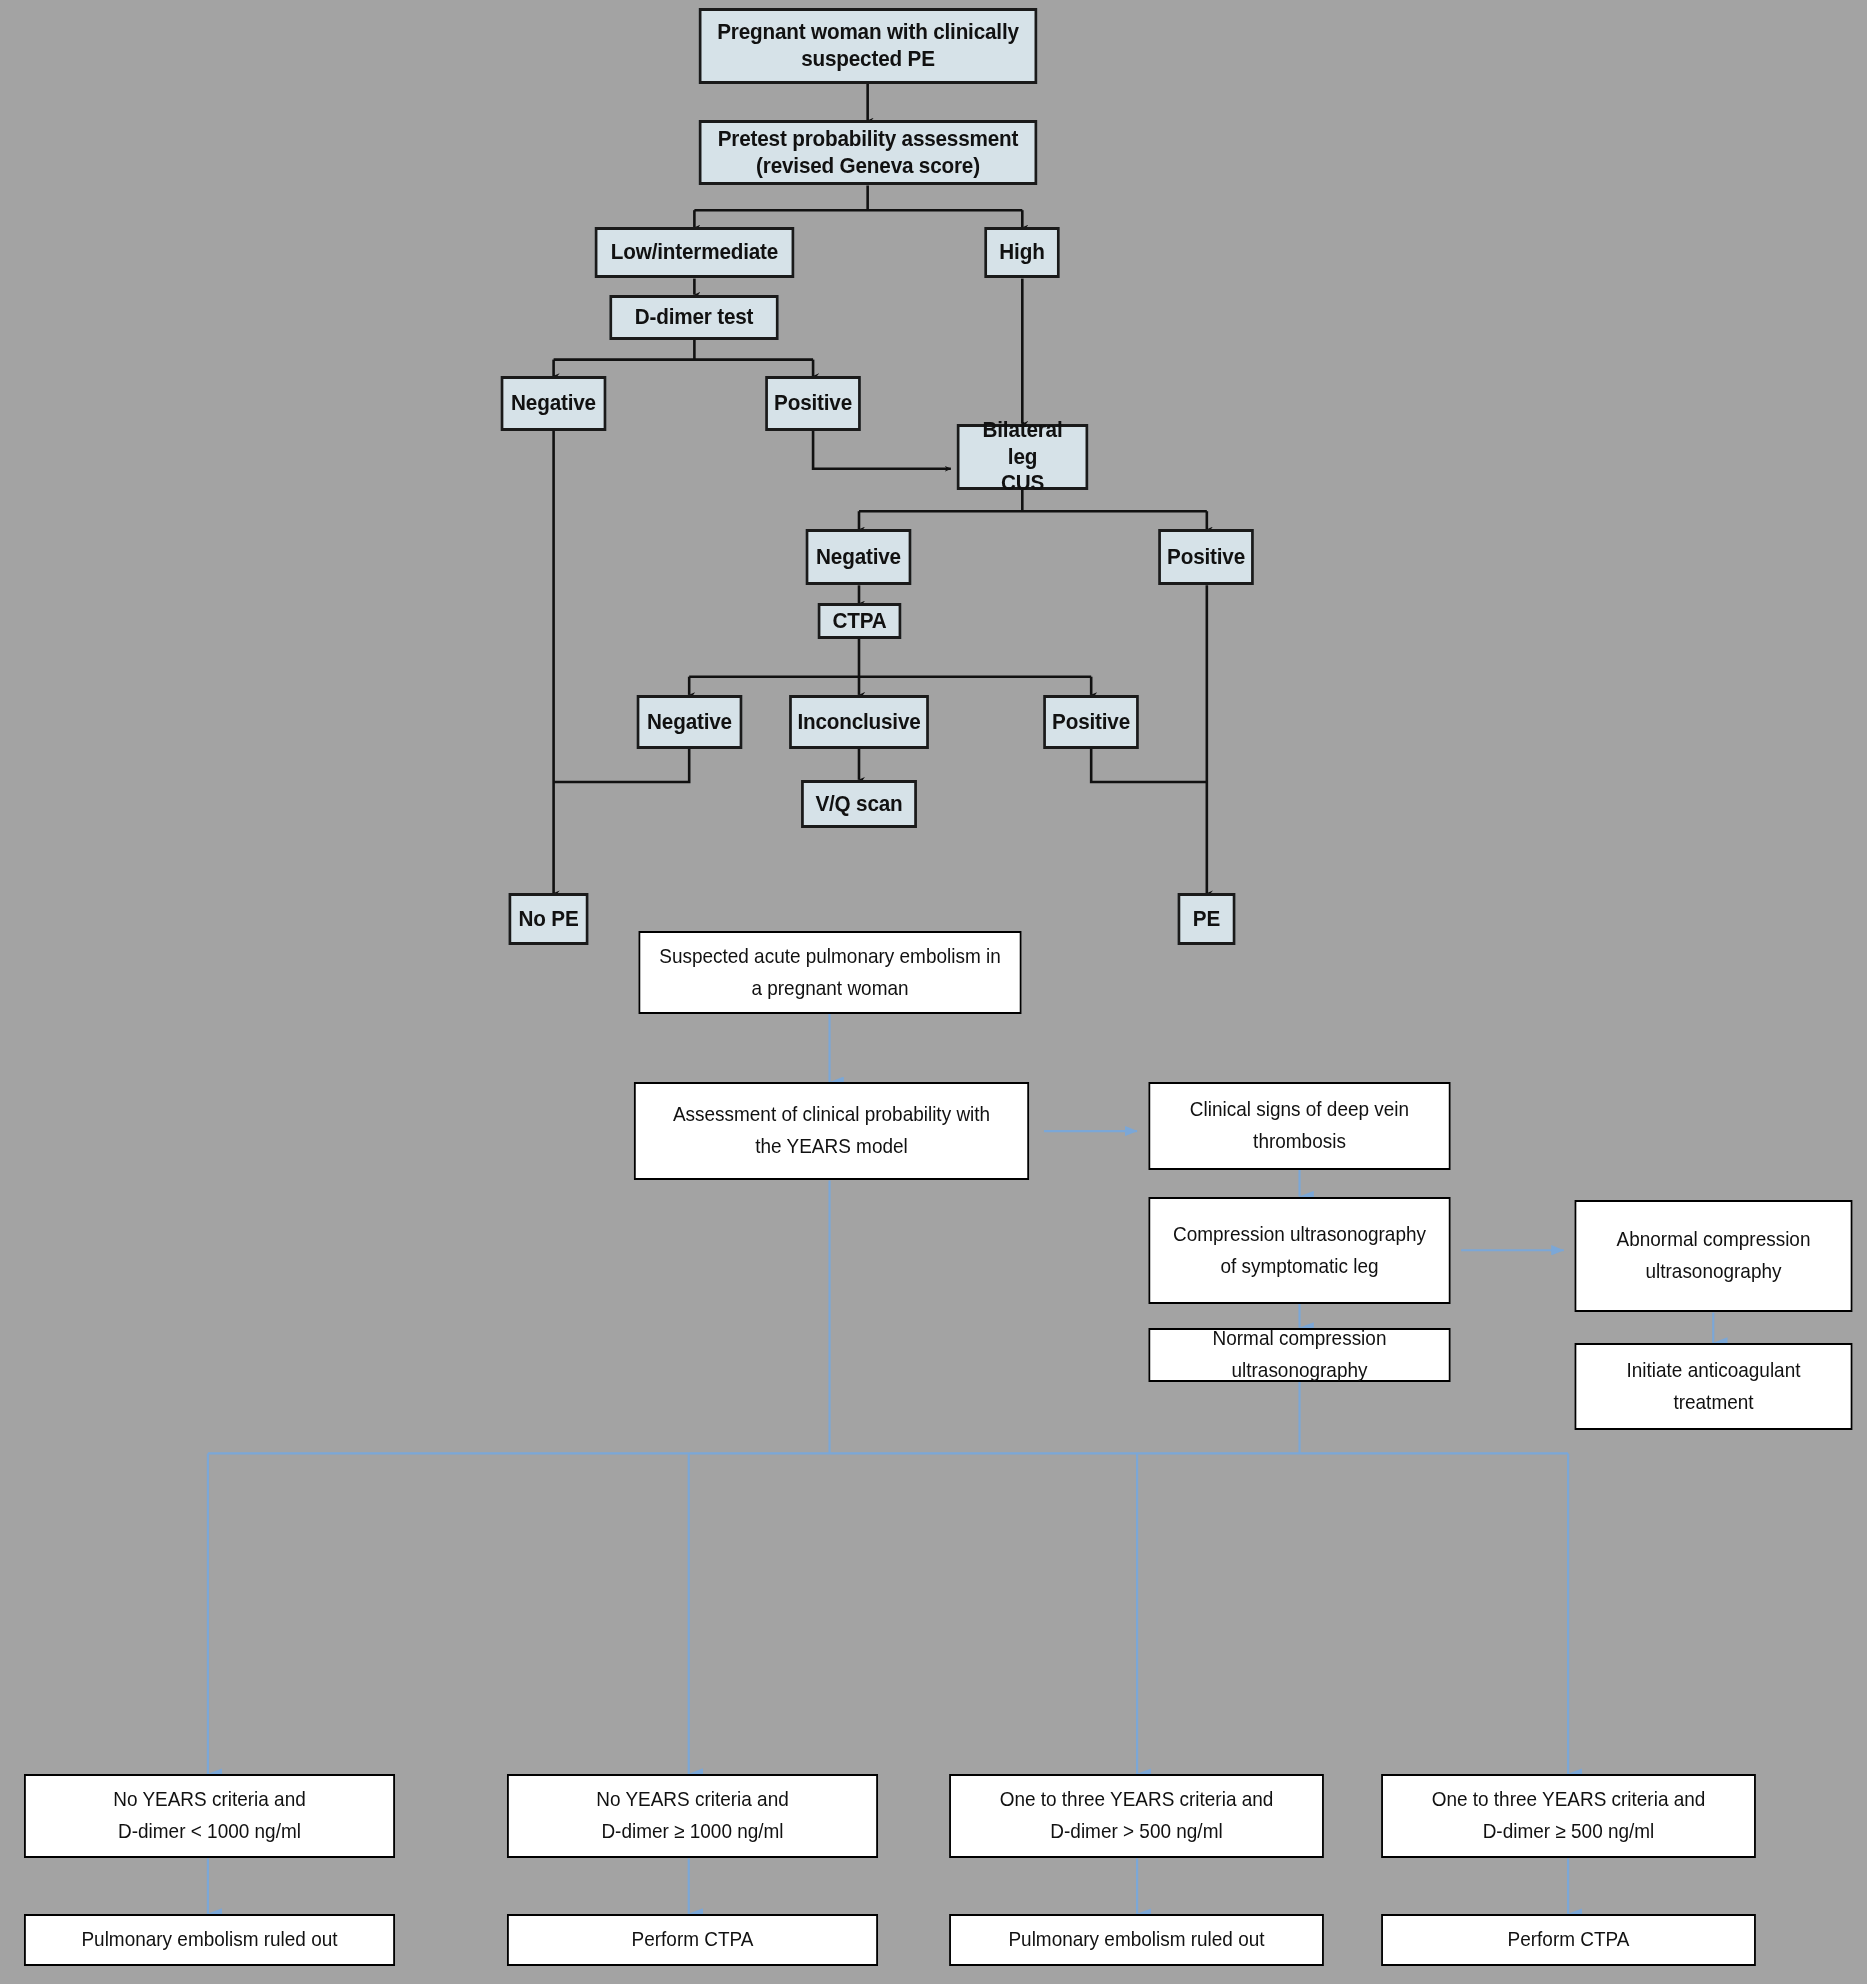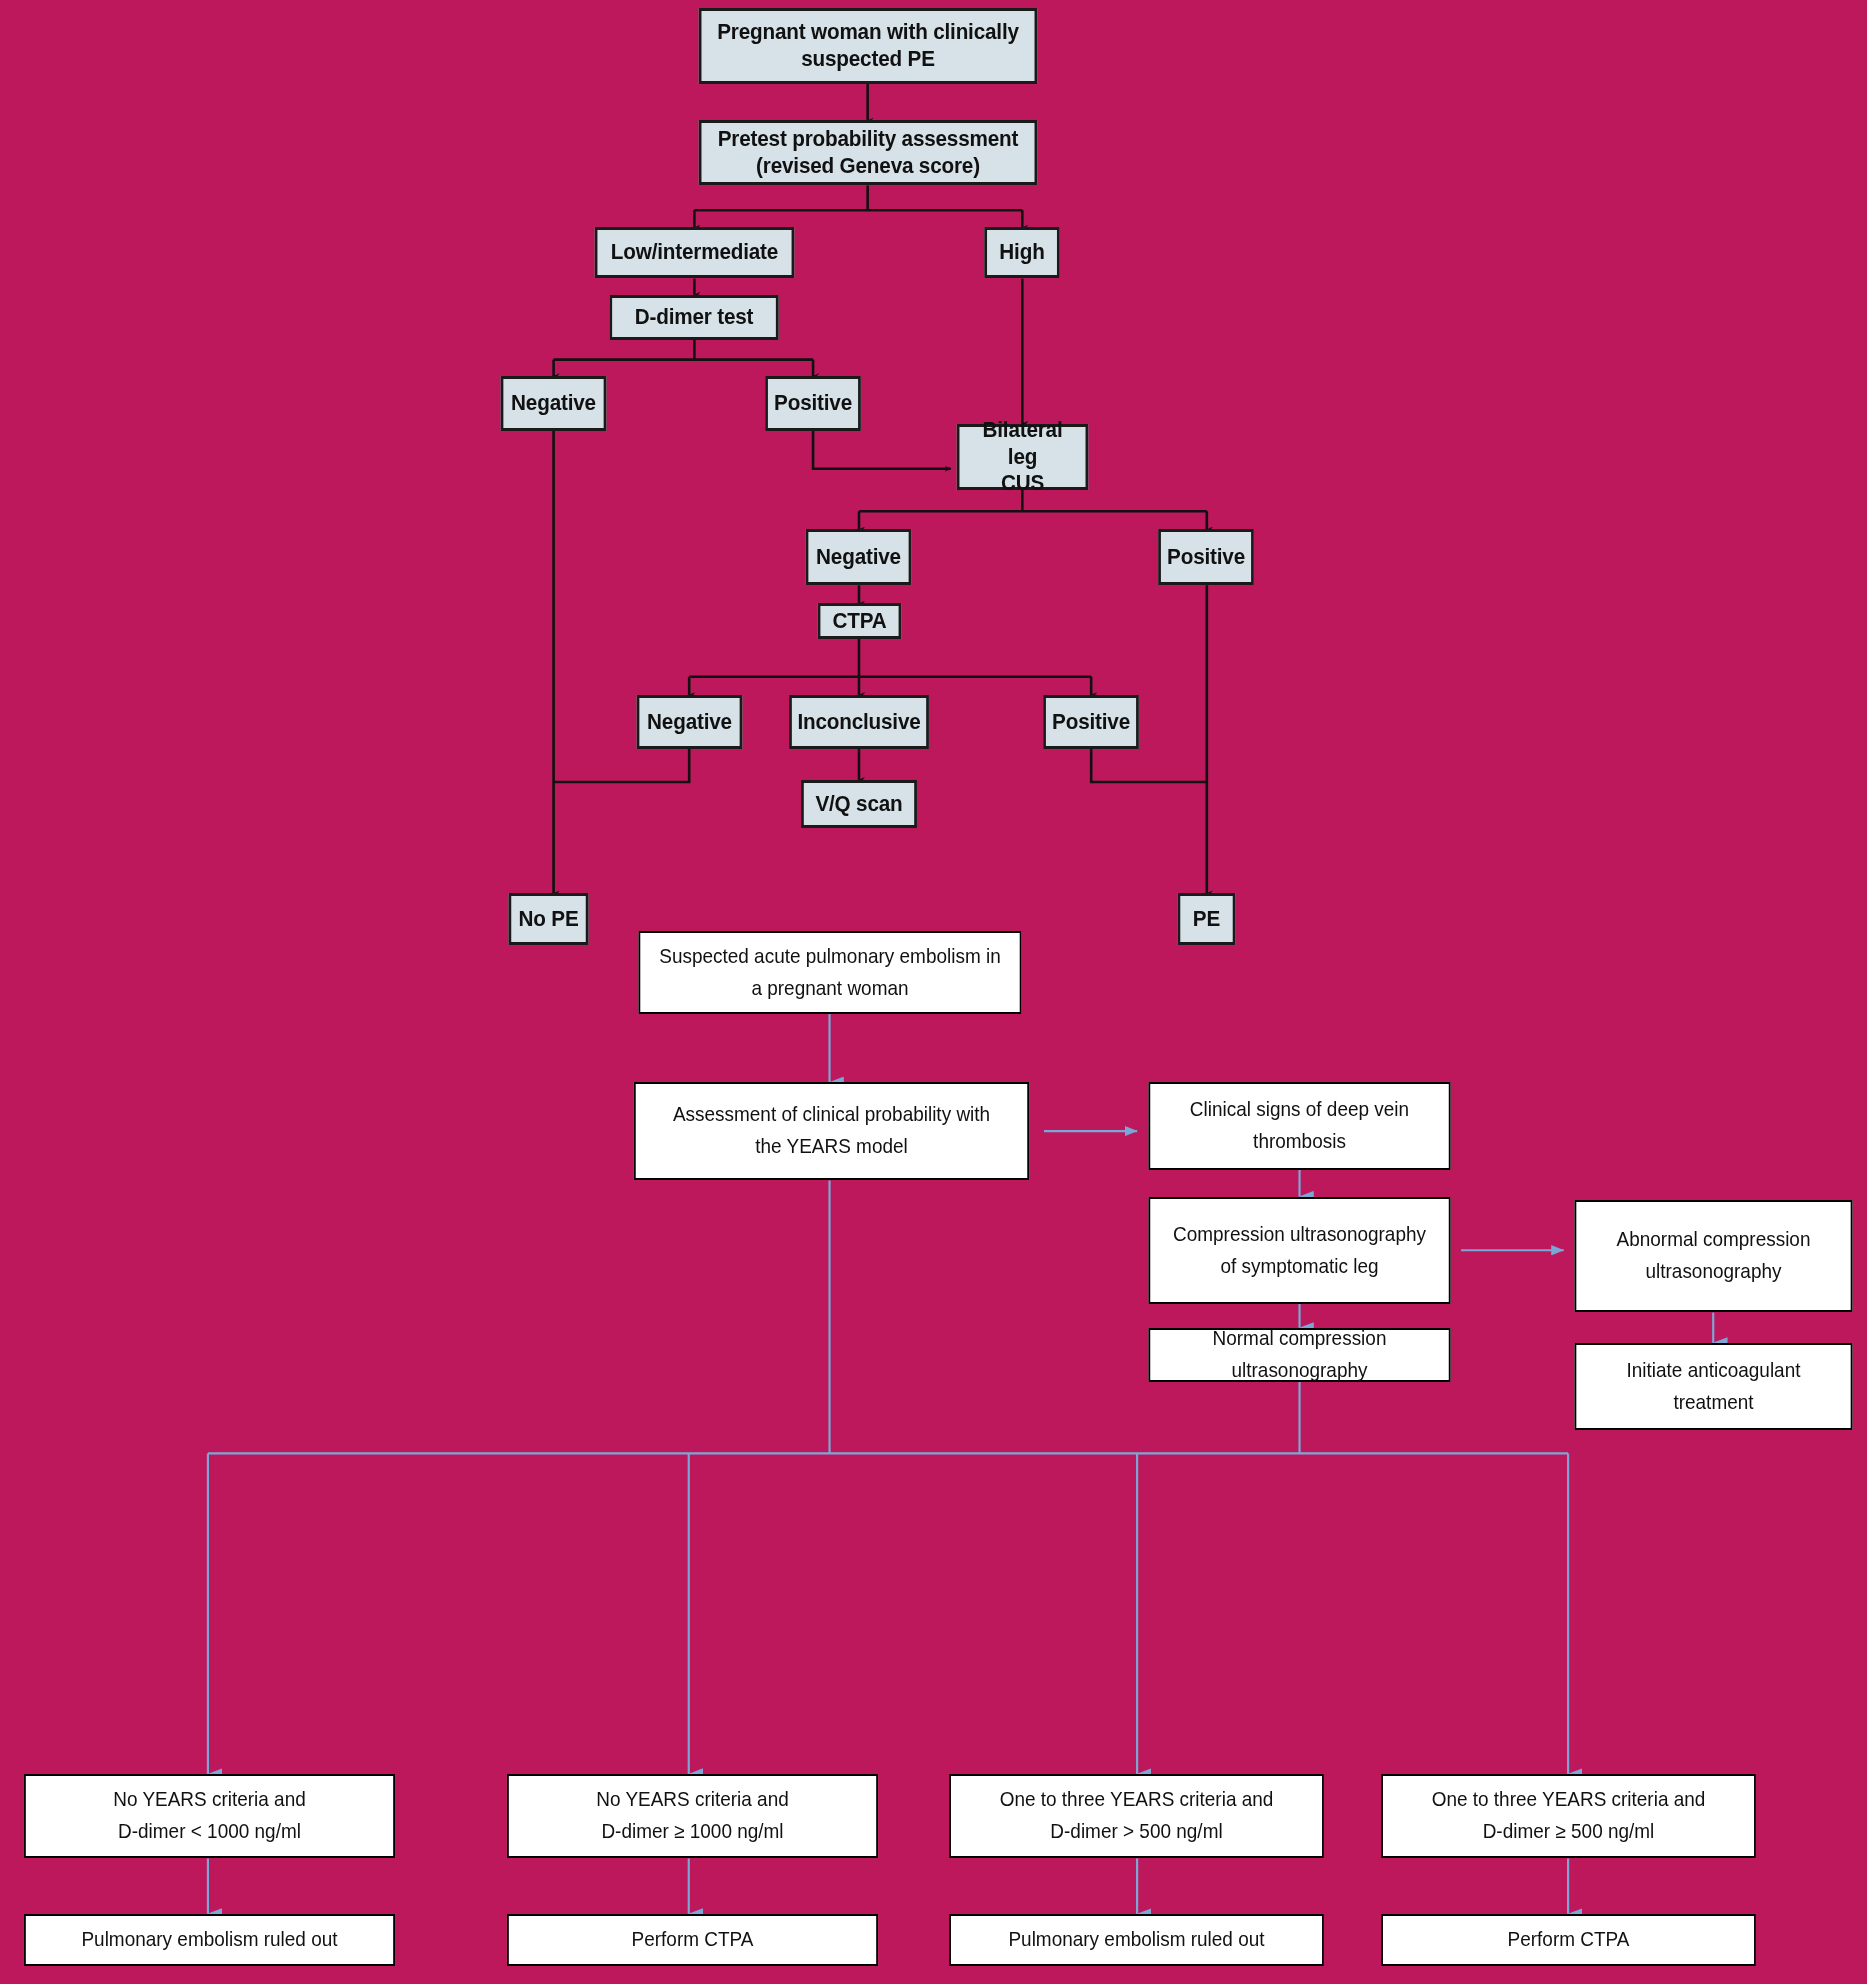--- a/index.html
+++ b/index.html
@@ -1,17 +1,17 @@
 <!DOCTYPE html>
 <html style="font-size:7px"><head>
 <meta charset="utf-8">
 <style>
   html,body{margin:0;padding:0;background:#ffffff;}
   body{font-family:"Liberation Sans", sans-serif;}
-  #stage{position:relative;width:1867px;height:1985px;background:#be185d;overflow:hidden;}
+  #stage{position:relative;width:1867px;height:1985px;background:#a3a3a3;overflow:hidden;}
   svg.conn{position:absolute;left:0;top:0;width:1867px;height:1985px;pointer-events:none;}
 
   
   .gbox{
     position:absolute;
     background:#d6e2e8;
     border:3px solid #1a1a1a;
     box-sizing:border-box;
     display:flex;align-items:center;justify-content:center;
     text-align:center;

